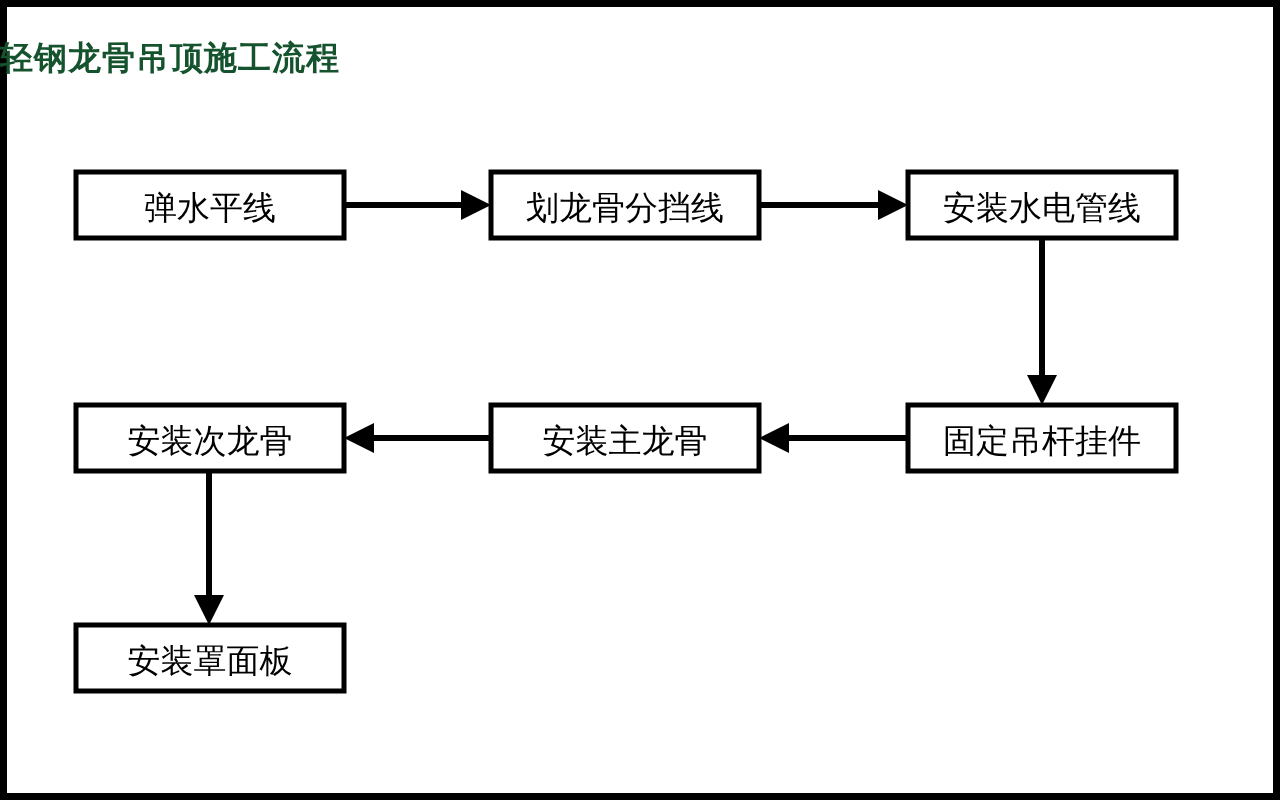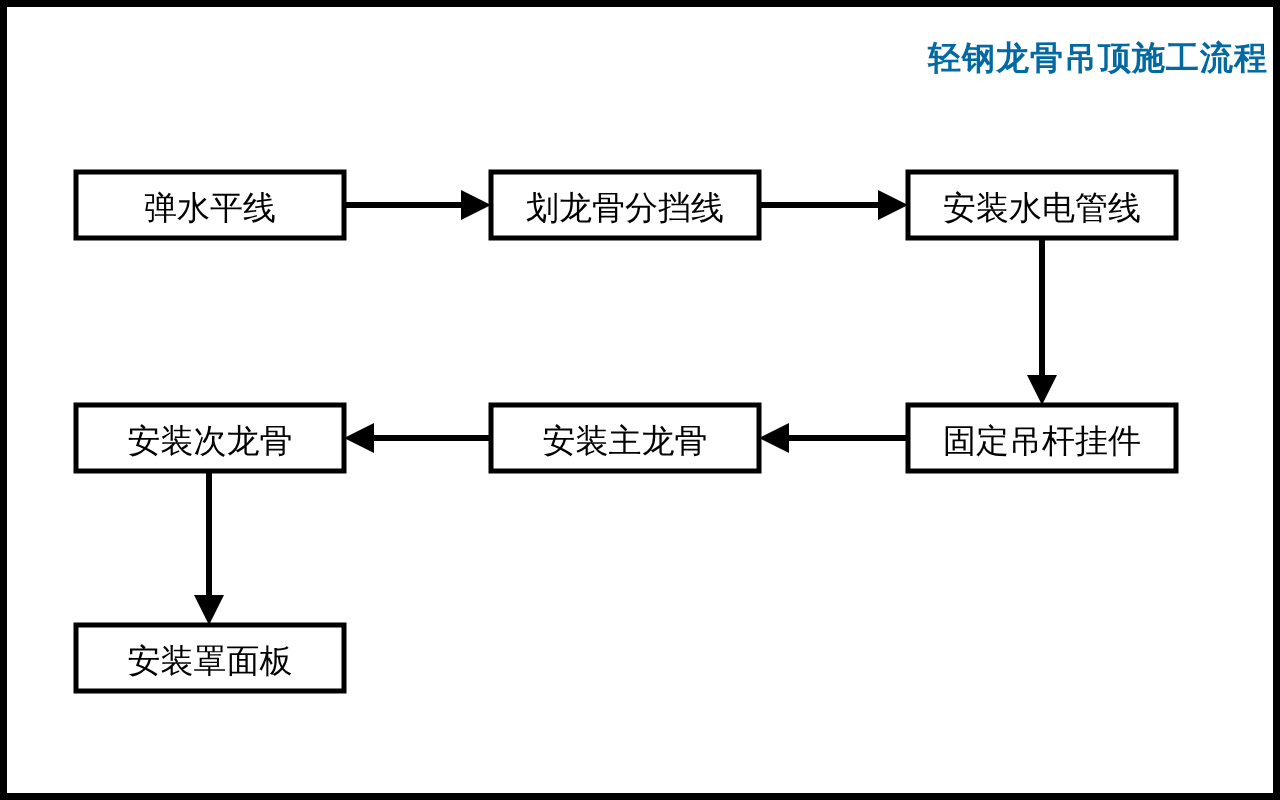--- a/index.html
+++ b/index.html
@@ -28,24 +28,24 @@
     height: 800px;
     box-sizing: border-box;
     border: 7px solid #000000;
     pointer-events: none;
   }
   #chart-title {
     position: absolute;
     left: 0;
     top: 38px;
     width: 1268px;
-    text-align: right;
+    text-align: left;
     font-size: 33px;
     font-weight: bold;
-    color: #0369a1;
+    color: #14532d;
     letter-spacing: 1px;
     line-height: 40px;
   }
   #flow-svg {
     position: absolute;
     left: 0;
     top: 0;
   }
   .flow-box-rect {
     fill: #ffffff;

